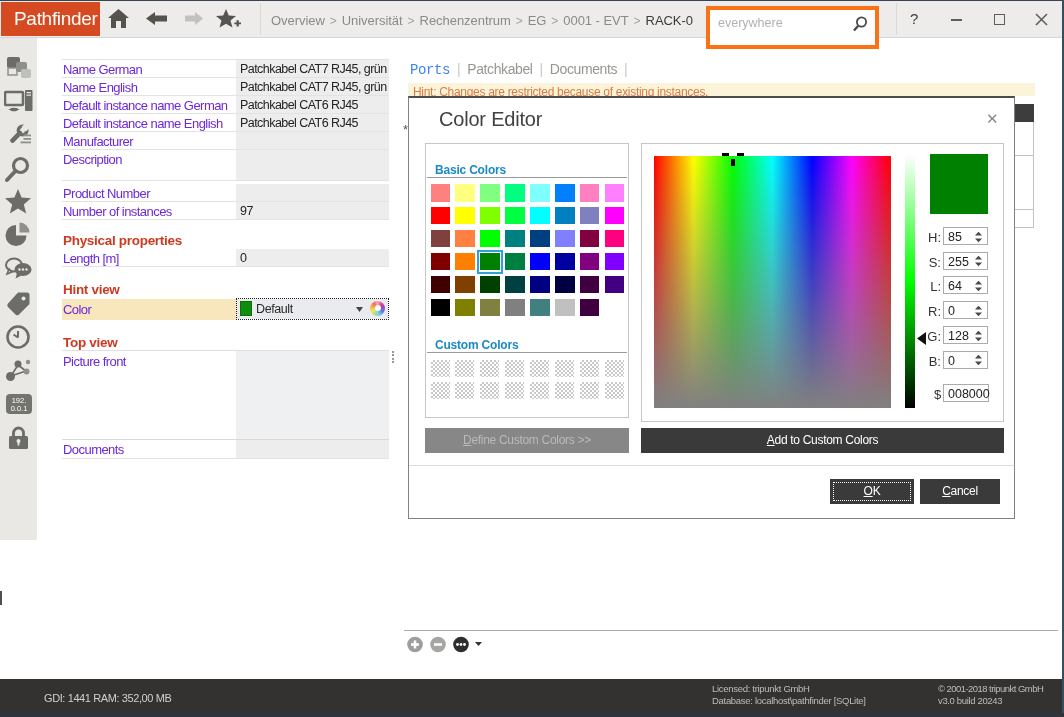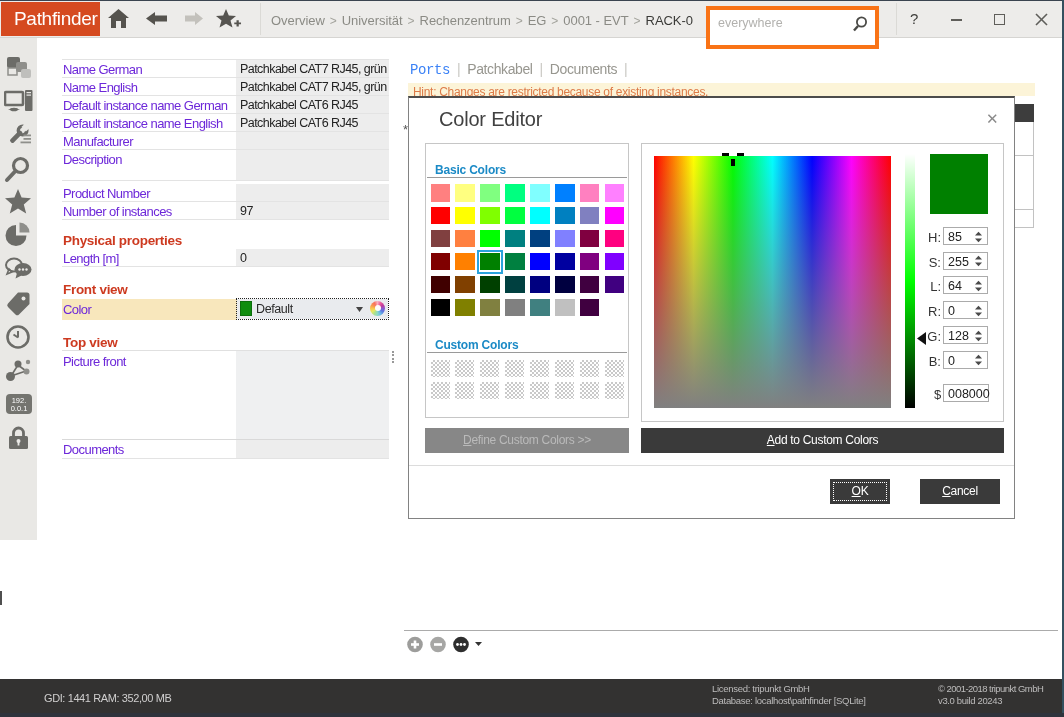--- a/index.html
+++ b/index.html
@@ -215,21 +215,21 @@
       <div class="vbg" style="background:#ededed"></div>
       <div class="lbl">Number of instances</div>
       <div class="val">97</div>
     </div>
     <div class="heading" style="top:233px">Physical properties</div>
     <div class="row" style="top:249px;height:18px;">
       <div class="vbg" style="background:#ededed"></div>
       <div class="lbl">Length [m]</div>
       <div class="val">0</div>
     </div>
-    <div class="heading" style="top:282px">Front view</div>
+    <div class="heading" style="top:282px">Hint view</div>
     <div class="abs" style="left:62px;top:299px;width:175px;height:21px;background:#f8e7bc">
       <div class="lbl" style="top:3px">Color</div>
     </div>
     <div class="abs" style="left:237px;top:299px;width:151px;height:20px;background:#e9ebee;outline:1px dotted #222;outline-offset:0px">
       <div style="position:absolute;left:3px;top:2px;width:11.5px;height:15px;background:#0e8c0e;border:1px solid #0b6e0b"></div>
       <div style="position:absolute;left:19px;top:3px;font-size:12.5px;color:#2a2a2a;letter-spacing:-0.4px">Default</div>
       <svg style="position:absolute;left:119px;top:8px" width="7" height="5" viewBox="0 0 7 5">
         <path d="M0 0 L7 0 L3.5 5 Z" fill="#444"></path>
       </svg>
       <div style="position:absolute;left:133px;top:1.5px;width:15px;height:15px;border-radius:50%;background:conic-gradient(#f8b0c0,#e85a9a,#c0399a,#8a5ad0,#5a7ae0,#6ab8e8,#8ad8c8,#a8e090,#e8e860,#f8c850,#f89850,#f87060,#f8b0c0)">
@@ -387,21 +387,21 @@
             <path d="M1 4.6 L8 4.6 L4.5 0.8 Z" fill="#4a4a4a"></path>
             <path d="M1 7.4 L8 7.4 L4.5 11.2 Z" fill="#4a4a4a"></path>
           </svg></div>
       </div>
       <div style="position:absolute;left:292px;top:243px;font-size:13px;color:#333">$</div>
       <div style="position:absolute;left:301px;top:240px;width:46px;height:18px;border:1px solid #ababab;font-size:12.5px;color:#222;padding:2px 0 0 4px;background:#fff">008000</div>
     </div>
   <div class="abs dbtn" style="left:16px;top:330px;width:204px;background:#878787;color:#bababa"><span class="u">D</span>efine Custom Colors &gt;&gt;</div>
   <div class="abs dbtn" style="left:232px;top:330px;width:363px;"><span class="u">A</span>dd to Custom Colors</div>
   <div class="abs" style="left:0;top:367px;width:605px;height:1px;background:#dcdcdc"></div>
-  <div class="abs dbtn" style="left:421px;top:381px;width:60px;outline:1px dotted #fff;outline-offset:-4px"><span class="u">O</span>K</div>
+  <div class="abs dbtn" style="left:421px;top:381px;width:84px;outline:1px dotted #fff;outline-offset:-4px"><span class="u">O</span>K</div>
   <div class="abs dbtn" style="left:511px;top:381px;width:80px;"><span class="u">C</span>ancel</div>
 </div>
 
 <div class="abs" style="left:404px;top:630px;width:654px;height:1px;background:#ababab"></div>
 <svg class="abs" style="left:407px;top:636px" width="76" height="18" viewBox="0 0 76 18">
   <circle cx="8" cy="8.5" r="7.8" fill="#9d9d9b"></circle>
   <rect x="4" y="7.2" width="8" height="2.6" fill="#fff"></rect>
     <rect x="6.7" y="4.5" width="2.6" height="8" fill="#fff"></rect>
   <circle cx="31" cy="8.5" r="7.8" fill="#a6a6a4"></circle>
   <rect x="27" y="7.2" width="8" height="2.6" fill="#fff"></rect>

